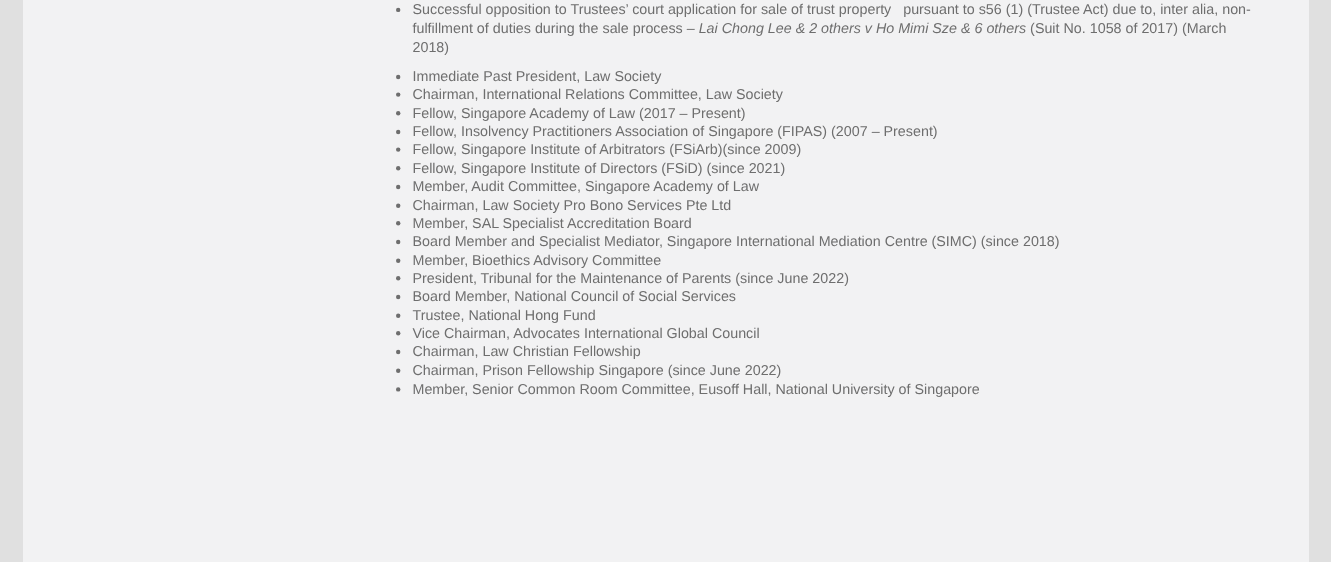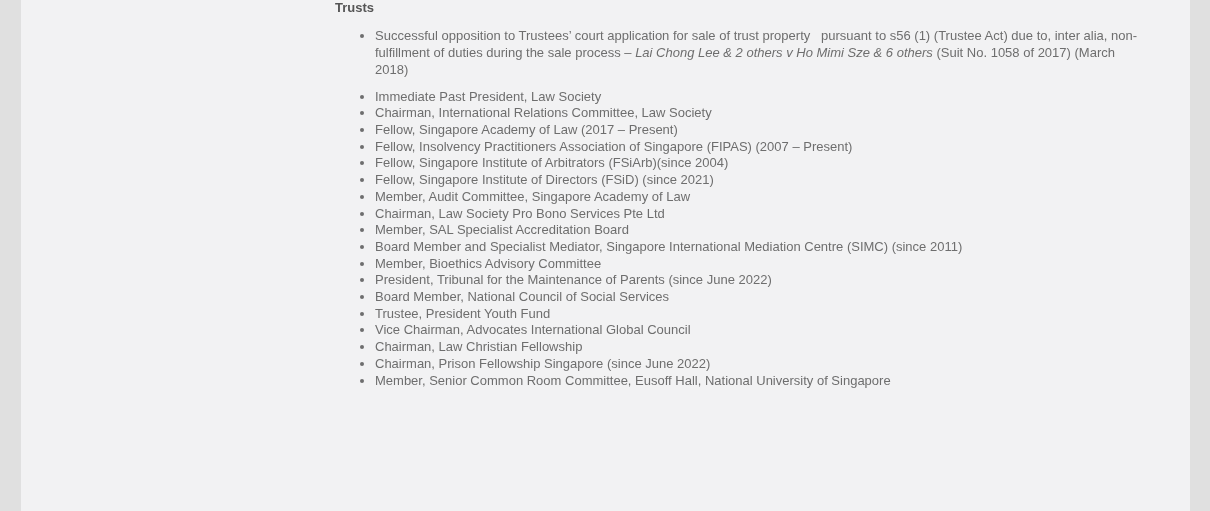--- a/index.html
+++ b/index.html
@@ -65,47 +65,46 @@
 </style>
 </head>
 <body>
 
 <div class="gutter gutter-left"></div>
 <div class="gutter gutter-right"></div>
 
 <main class="content">
 
   <section>
-    <h3 class="sub-heading">Trusts</h3>
     <ul class="case-list">
       <li>
         <span>Successful opposition to Trustees’ court application for sale of trust property   pursuant to s56 (1) (Trustee Act) due to, inter alia, non-fulfillment of duties during the sale process – </span><em>Lai Chong Lee &amp; 2 others v Ho Mimi Sze &amp; 6 others</em><span> (Suit No. 1058 of 2017) (March 2018)</span>
       </li>
     </ul>
   </section>
 
   <section>
   </section>
 
   <section>
     <ul class="memberships-list">
       <li>Immediate Past President, Law Society</li>
       <li>Chairman, International Relations Committee, Law Society</li>
       <li>Fellow, Singapore Academy of Law (2017 – Present)</li>
       <li>Fellow, Insolvency Practitioners Association of Singapore (FIPAS) (2007 – Present)</li>
-      <li>Fellow, Singapore Institute of Arbitrators (FSiArb)(since 2004)</li>
+      <li>Fellow, Singapore Institute of Arbitrators (FSiArb)(since 2009)</li>
       <li>Fellow, Singapore Institute of Directors (FSiD) (since 2021)</li>
       <li>Member, Audit Committee, Singapore Academy of Law</li>
       <li>Chairman, Law Society Pro Bono Services Pte Ltd</li>
       <li>Member, SAL Specialist Accreditation Board</li>
-      <li>Board Member and Specialist Mediator, Singapore International Mediation Centre (SIMC) (since 2011)</li>
+      <li>Board Member and Specialist Mediator, Singapore International Mediation Centre (SIMC) (since 2018)</li>
       <li>Member, Bioethics Advisory Committee</li>
       <li>President, Tribunal for the Maintenance of Parents (since June 2022)</li>
       <li>Board Member, National Council of Social Services</li>
-      <li>Trustee, President Youth Fund</li>
+      <li>Trustee, National Hong Fund</li>
       <li>Vice Chairman, Advocates International Global Council</li>
       <li>Chairman, Law Christian Fellowship</li>
       <li>Chairman, Prison Fellowship Singapore (since June 2022)</li>
       <li>Member, Senior Common Room Committee, Eusoff Hall, National University of Singapore</li>
     </ul>
   </section>
 
 </main>
 
 </body></html>

